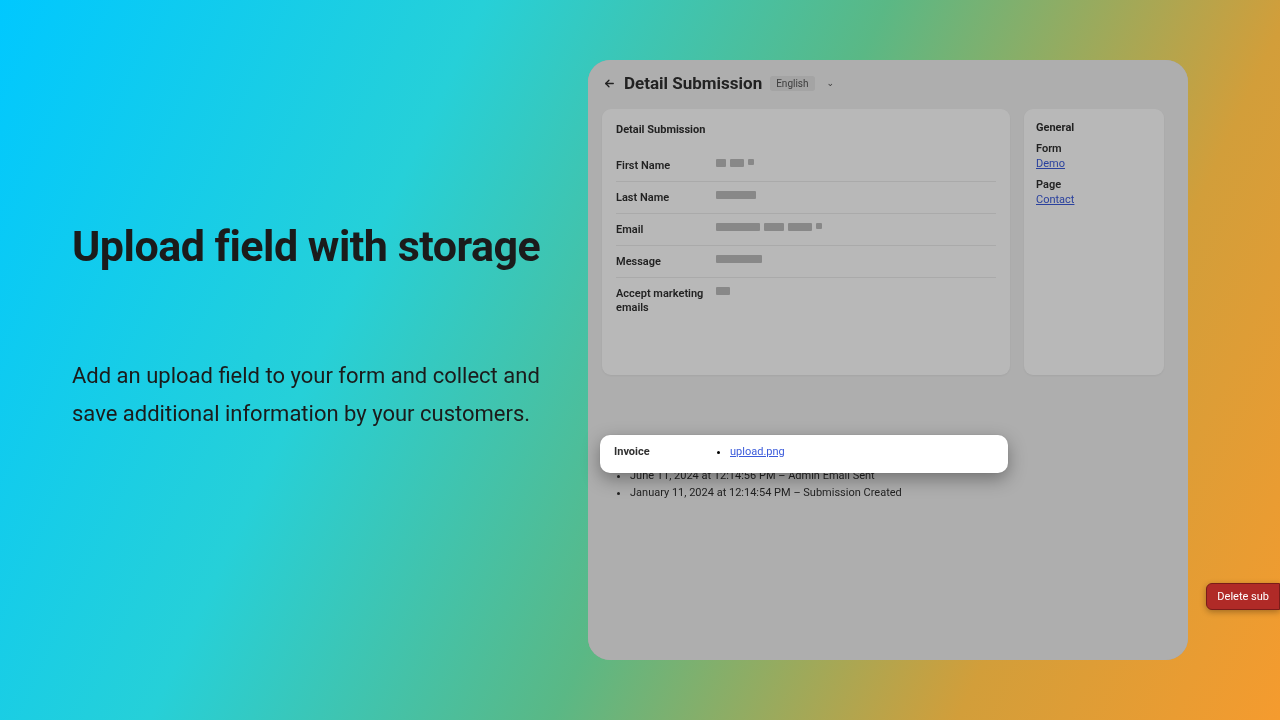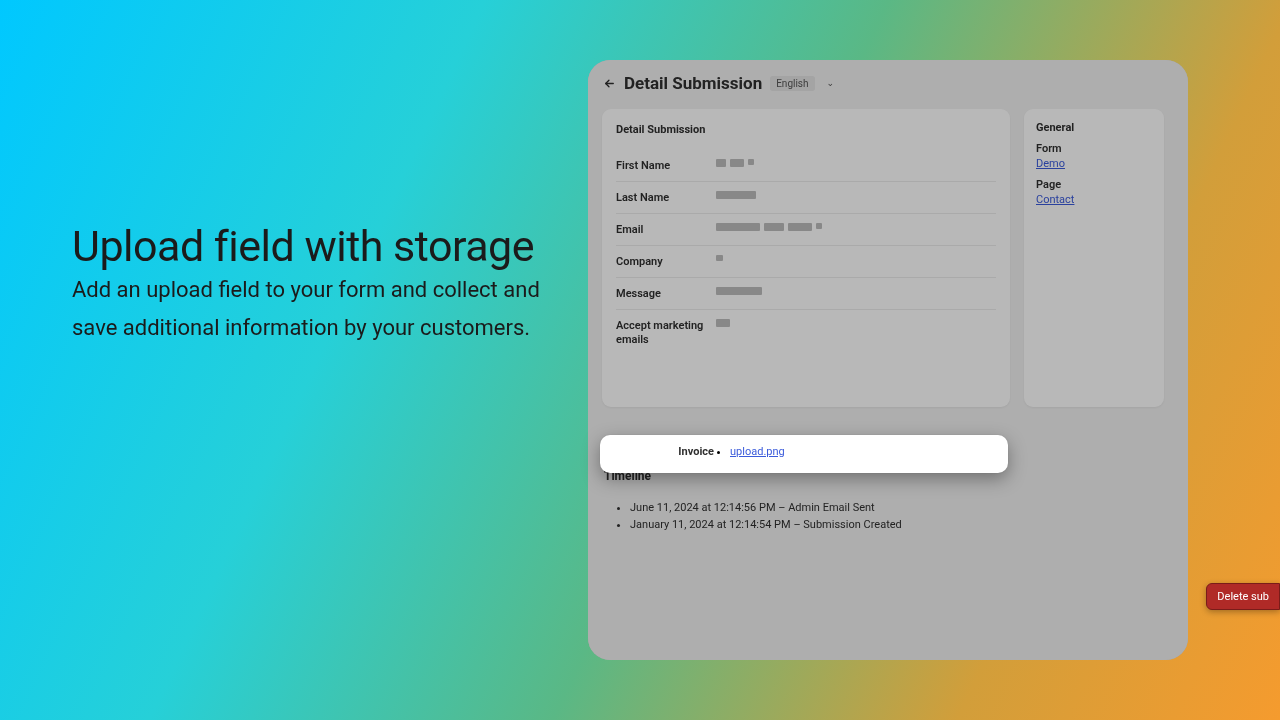--- a/index.html
+++ b/index.html
@@ -7,21 +7,22 @@
   .bg {
     width: 1280px; height: 720px;
     background: linear-gradient(115deg, #00c8ff 0%, #26d0d8 30%, #5ab885 55%, #d29e3a 80%, #f59b2e 100%);
     position: relative;
   }
   .promo {
     position: absolute; left: 72px; top: 222px; width: 490px;
     color: #1b1b1b;
   }
   .promo h1 {
-    font-size: 43px; font-weight: 400; line-height: 1.15; letter-spacing: -0.5px;
+    font-size: 43px; font-weight: 700; line-height: 1.15; letter-spacing: -0.5px;
+    margin-bottom: 86px;
   }
   .promo p {
     font-size: 22px; font-weight: 400; line-height: 1.7;
     color: #1b1b1b;
   }
   .panel-wrap {
     position: absolute; left: 588px; top: 60px;
     width: 600px; height: 600px;
     background: #888;
     border-radius: 22px;
@@ -60,21 +61,20 @@
   .blur.sm { width: 6px; height:6px; }
   .side-label { font-size: 11px; font-weight:600; margin-top: 8px; margin-bottom: 2px; }
   .side-link { color: #3b5bdb; font-size: 11px; text-decoration: underline; cursor:pointer; }
   .invoice-card {
     position: absolute; left: 600px; top: 435px; width: 408px; min-height: 38px;
     background: #fff; border-radius: 10px; padding: 10px 14px;
     box-shadow: 0 6px 18px rgba(0,0,0,0.35), 0 0 0 1px rgba(0,0,0,0.02);
     z-index: 20;
     display:flex; align-items:flex-start;
     font-size: 11px;
-    text-align: right;
   }
   .invoice-card .row-label { font-weight:700; }
   .invoice-card ul { padding-left: 16px; }
   .invoice-card a { color:#3b5bdb; text-decoration: underline; }
   .timeline-wrap { margin-top: 62px; width: 408px; }
   .tl-title { font-size: 12px; font-weight: 700; margin-left: 2px; margin-bottom: 18px; }
   .tl-list { padding-left: 28px; font-size: 11px; color:#303030; }
   .tl-list li { margin-bottom: 4px; }
   .delete-btn {
     position: absolute; right: 0; top: 583px;
@@ -129,26 +129,20 @@
           <div class="row">
             <div class="row-label">Email</div>
             <div class="row-val">
                 <span class="blur" style="width:44px"></span>
                 <span class="blur" style="width:20px"></span>
                 <span class="blur" style="width:24px"></span>
                 <span class="blur sm" style="width:6px"></span>
               </div>
           </div>
           <div class="row">
-            <div class="row-label">Company</div>
-            <div class="row-val">
-                <span class="blur sm" style="width:7px"></span>
-              </div>
-          </div>
-          <div class="row">
             <div class="row-label">Message</div>
             <div class="row-val">
                 <span class="blur" style="width:46px"></span>
               </div>
           </div>
           <div class="row" style="border-bottom:none">
             <div class="row-label" style="line-height:1.3">Accept marketing emails</div>
             <div class="row-val">
                 <span class="blur" style="width:14px"></span>
               </div>

